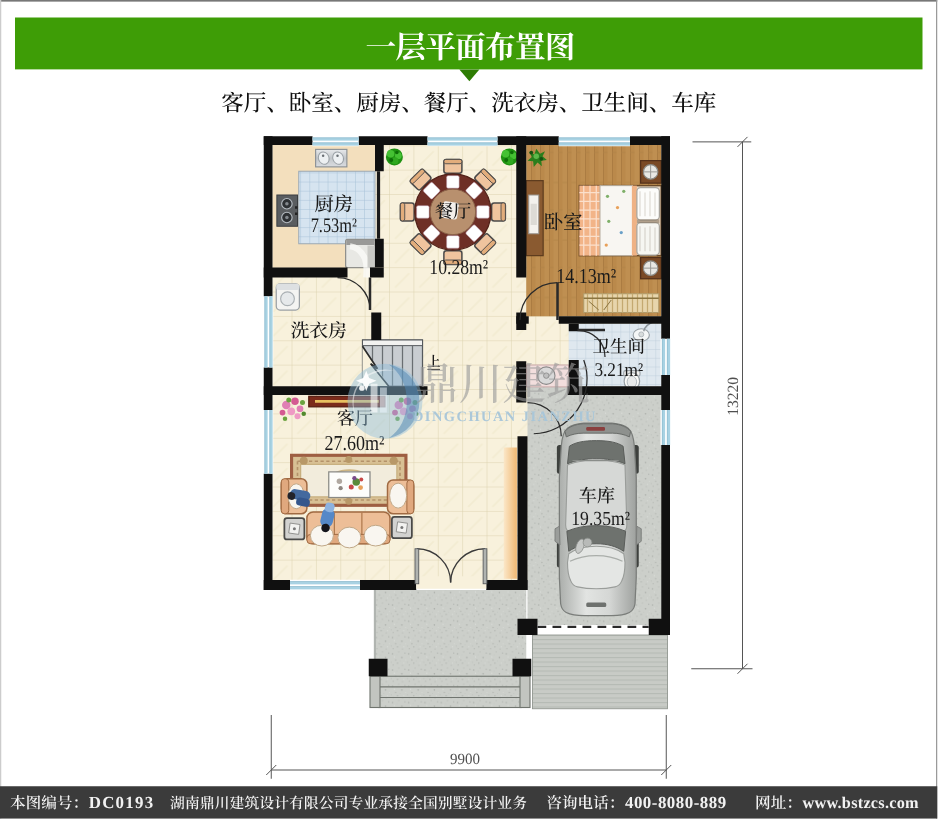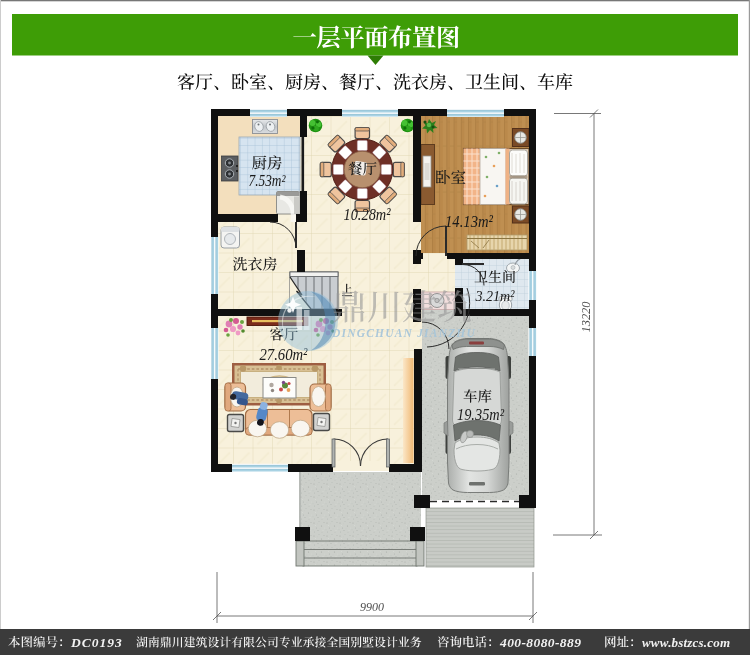--- a/index.html
+++ b/index.html
@@ -1,15 +1,15 @@
 <!DOCTYPE html>
 <html><head><meta charset="utf-8">
 <style>
 html,body{margin:0;padding:0;background:#fff;}
-#page{position:relative;width:750px;height:655px;overflow:hidden;font-family:"Liberation Serif",serif;font-style:italic;}
+#page{position:relative;width:750px;height:655px;overflow:hidden;font-family:"Liberation Serif",serif;}
 svg text{font-family:"Liberation Serif",serif;}
 </style></head><body>
 <div id="page">
 <svg width="750" height="655" viewBox="0 0 750 655">
 <defs>
 <pattern id="tile19" width="19.5" height="19.5" patternUnits="userSpaceOnUse">
   <rect width="19.5" height="19.5" fill="#F8F1DC"></rect>
   <path d="M19.5 0V19.5H0" stroke="#DCD2AE" stroke-width="0.8" fill="none"></path>
   <path d="M4 15.5L15.5 4" stroke="#F0E7CB" stroke-width="1.6" fill="none" opacity="0.6"></path>
 </pattern>

